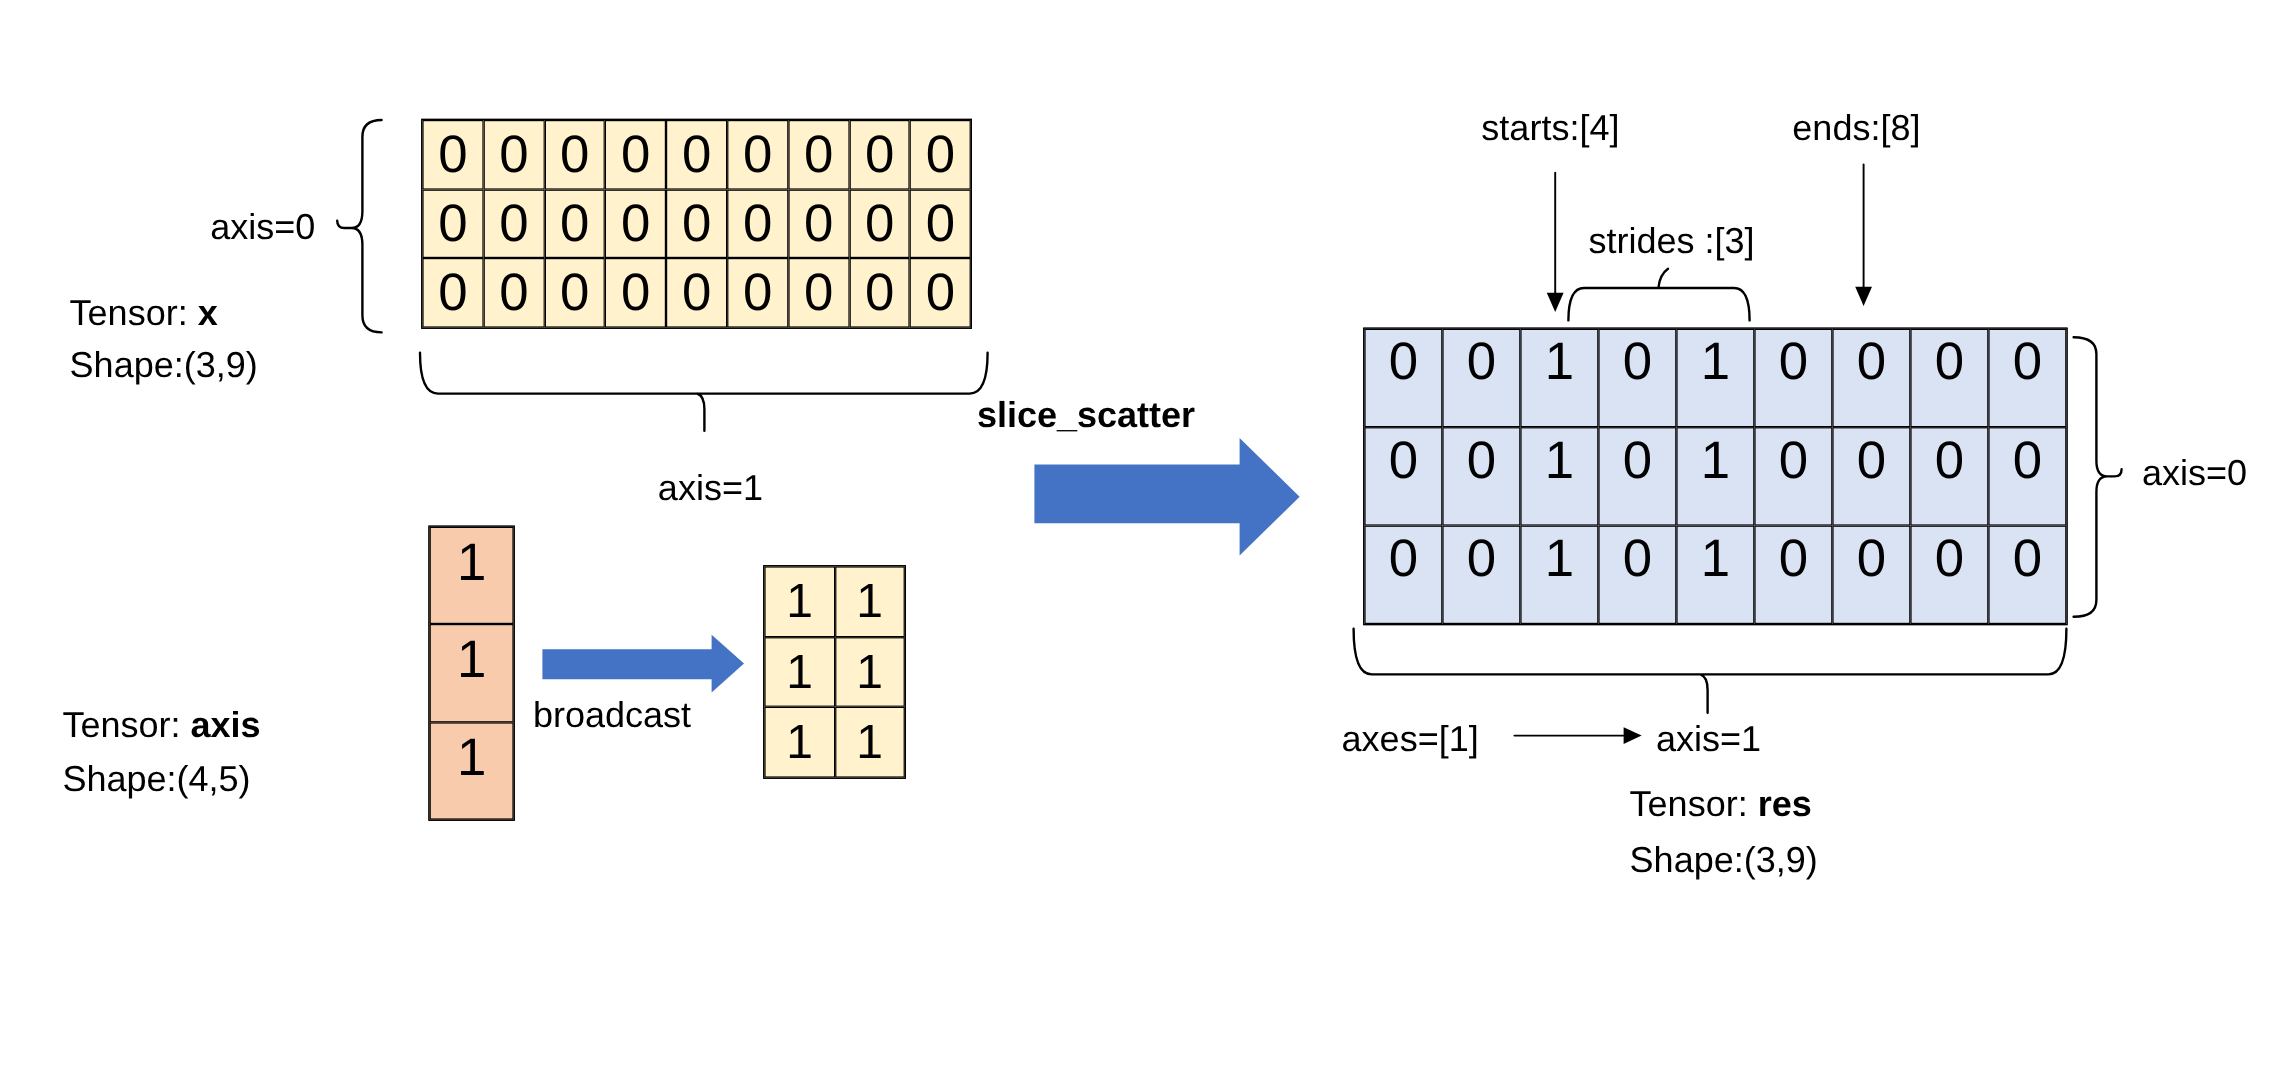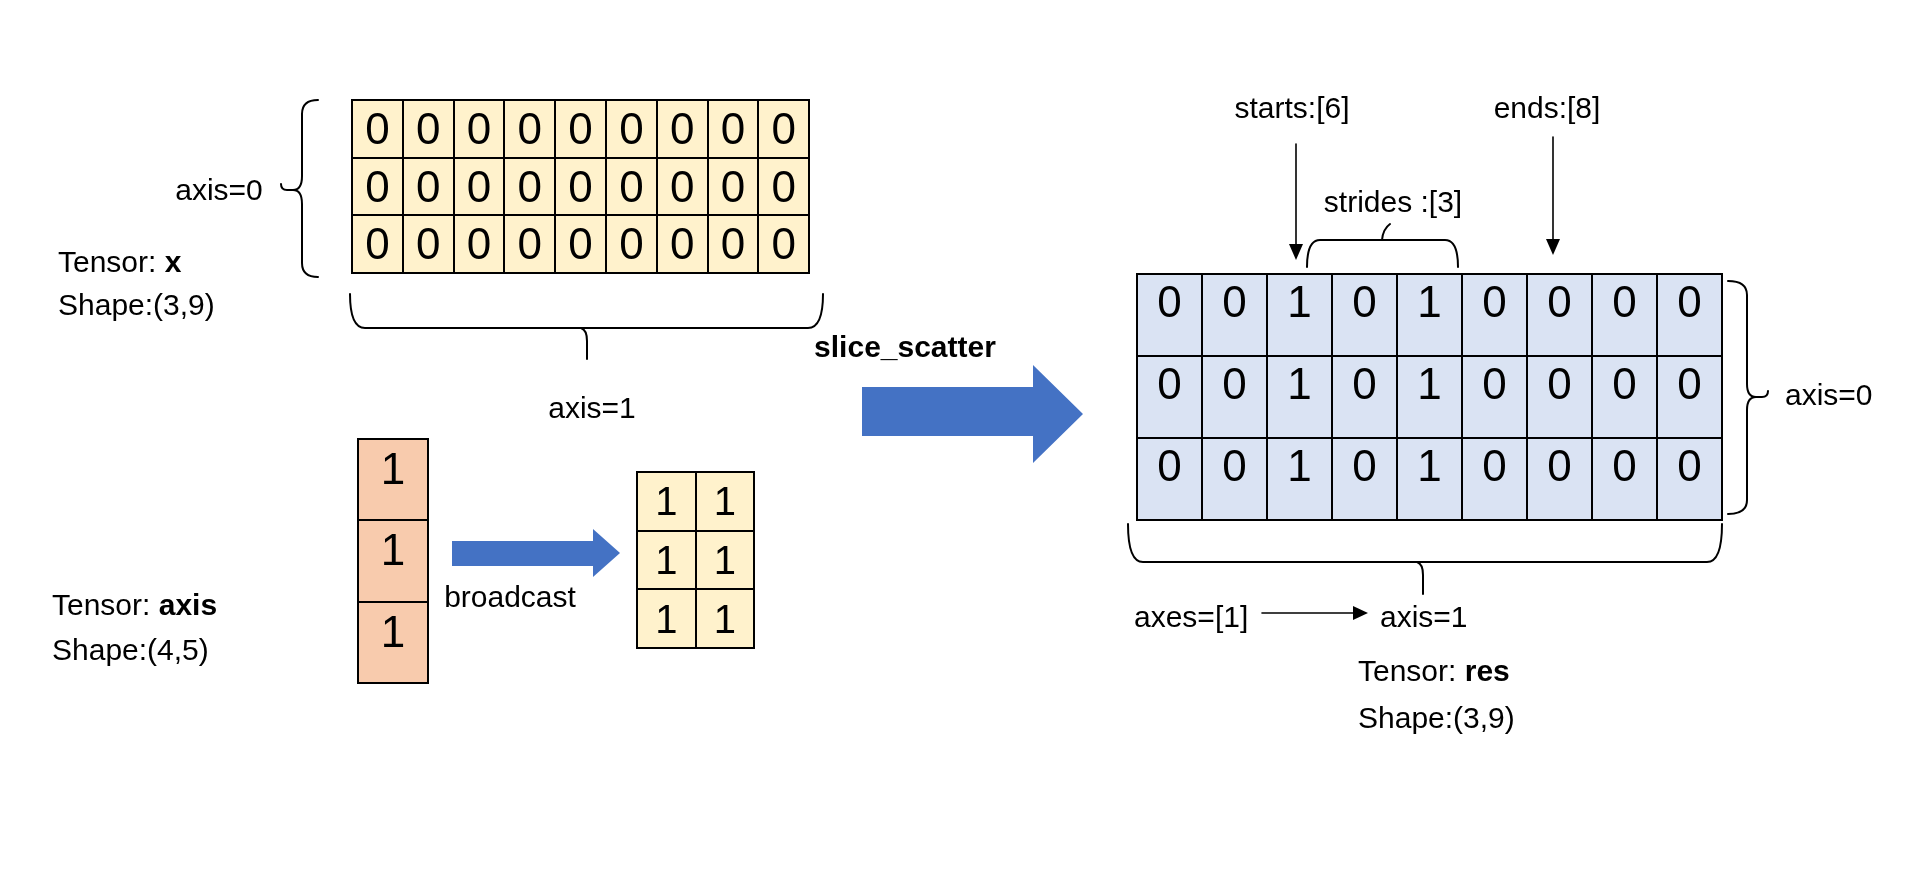--- a/index.html
+++ b/index.html
@@ -113,21 +113,21 @@
       <div class="cell">1</div>
       <div class="cell">1</div>
       <div class="cell">1</div>
       <div class="cell">1</div>
       <div class="cell">1</div>
       <div class="cell">1</div>
     </div>
 
   <div class="lbl center" style="left:905px;top:330px;font-weight:bold;">slice_scatter</div>
 
-  <div class="lbl center" style="left:1292px;top:91px;">starts:[6]</div>
+  <div class="lbl center" style="left:1292px;top:91px;">starts:[4]</div>
   <div class="lbl center" style="left:1547px;top:91px;">ends:[8]</div>
   <div class="lbl center" style="left:1393px;top:185px;">strides :[3]</div>
   <div class="grid grid-res">
       <div class="cell">0</div>
       <div class="cell">0</div>
       <div class="cell">1</div>
       <div class="cell">0</div>
       <div class="cell">1</div>
       <div class="cell">0</div>
       <div class="cell">0</div>
@@ -146,20 +146,20 @@
       <div class="cell">0</div>
       <div class="cell">1</div>
       <div class="cell">0</div>
       <div class="cell">1</div>
       <div class="cell">0</div>
       <div class="cell">0</div>
       <div class="cell">0</div>
       <div class="cell">0</div>
     </div>
   <div class="lbl" style="left:1785px;top:378px;">axis=0</div>
-  <div class="lbl" style="left:1118px;top:600px;margin-left:16px;">axes=[1]</div>
+  <div class="lbl" style="left:1118px;top:600px;">axes=[1]</div>
   <div class="lbl" style="left:1380px;top:600px;">axis=1</div>
   <div class="lbl" style="left:1358px;top:654px;">
     <span>Tensor: </span><b>res</b>
   </div>
   <div class="lbl" style="left:1358px;top:701px;">Shape:(3,9)</div>
 
 </div>
 
 </body></html>

